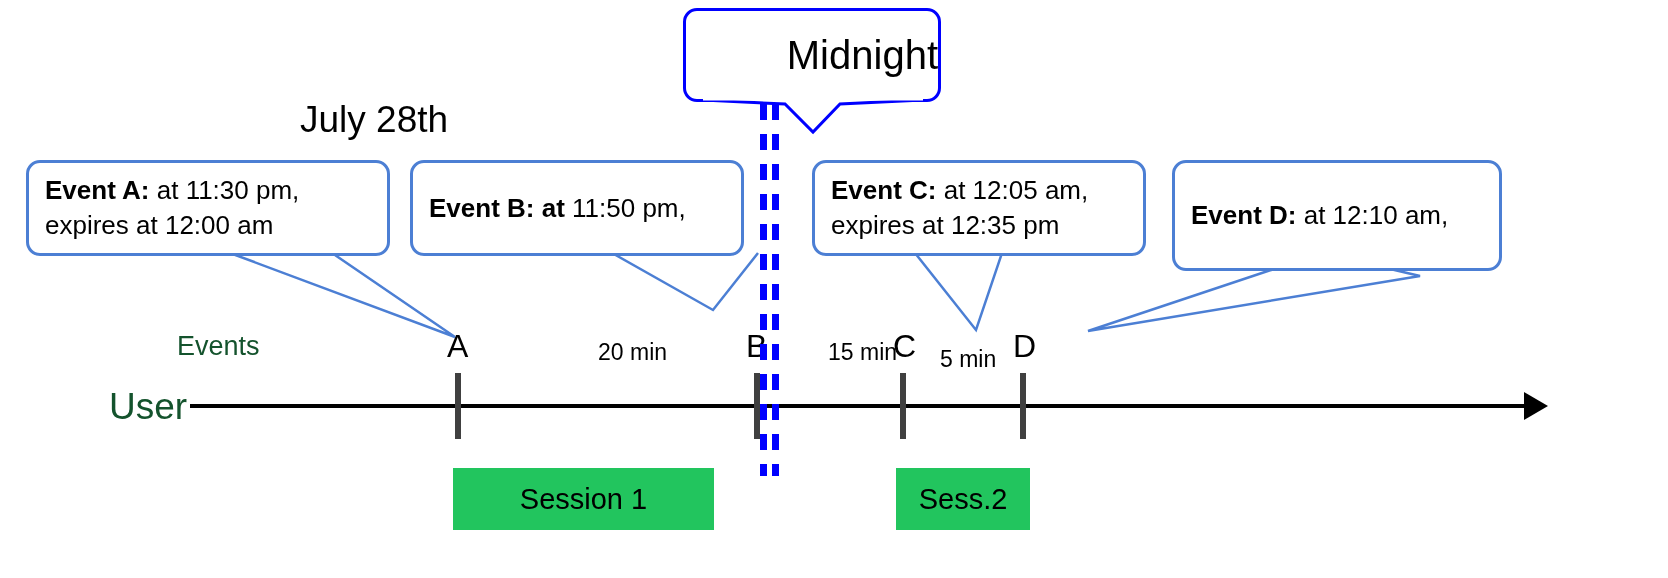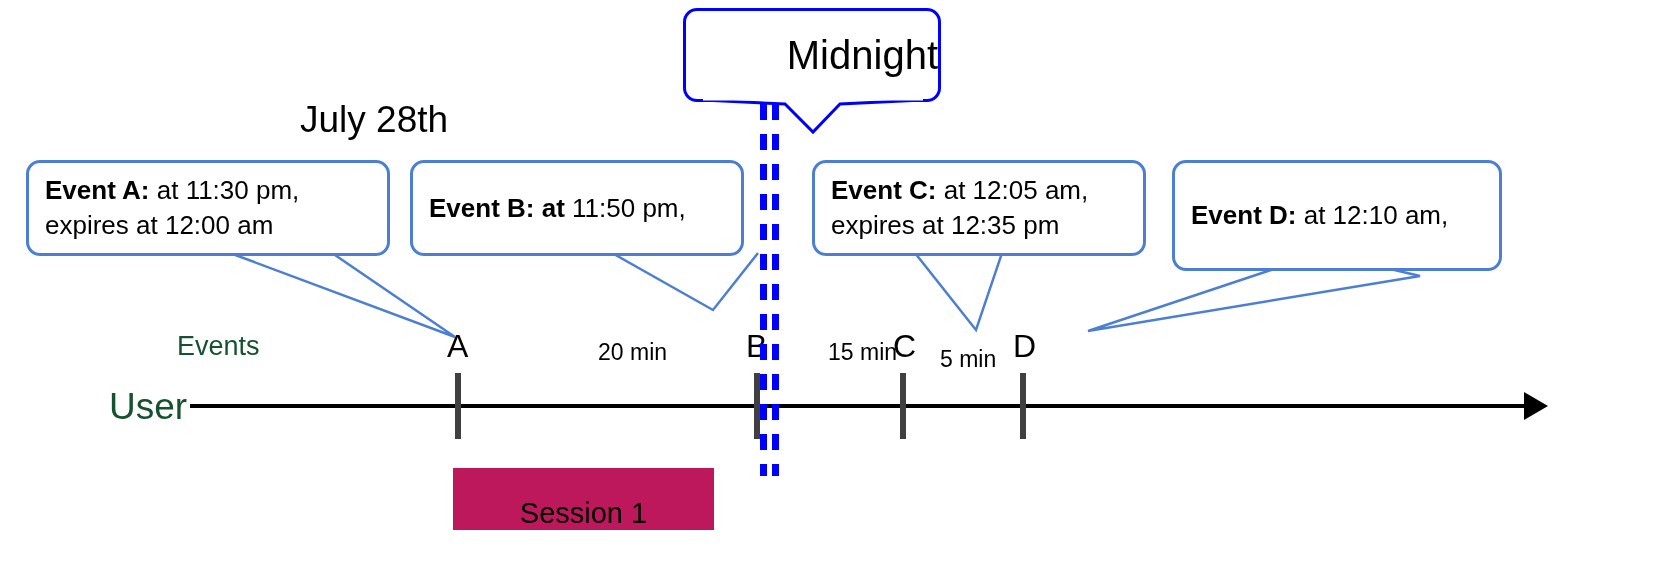--- a/index.html
+++ b/index.html
@@ -135,23 +135,23 @@
       #0000FF 16px,
       rgba(255,255,255,0) 16px,
       rgba(255,255,255,0) 30px
     );
     z-index: 4;
   }
 
   
   .session-box {
     position: absolute;
-    background: #be185d;
+    background: #22c55e;
     display: flex;
-    align-items: flex-end;
+    align-items: center;
     justify-content: center;
   }
   .session-label {
     font-size: 29px;
     color: #000;
     white-space: nowrap;
   }
 
   
   #leaders {
@@ -235,14 +235,17 @@
   <div class="tick-label" style="left:893px; top:330px;">C</div>
   <div class="tick-label" style="left:1013px; top:330px;">D</div>
 
   <div class="gap-label" style="left:592px; top:341px;margin-left:6px;">20 min</div>
   <div class="gap-label" style="left:796px; top:341px;margin-left:32px;">15 min</div>
   <div class="gap-label" style="left:940px; top:348px;">5 min</div>
 
   <div class="session-box" style="left:453px; top:468px; width:261px; height:62px;">
     <span class="session-label">Session 1</span>
   </div>
+  <div class="session-box" style="left:896px; top:468px; width:134px; height:62px;">
+    <span class="session-label">Sess.2</span>
+  </div>
 
 </div>
 
 </body></html>

